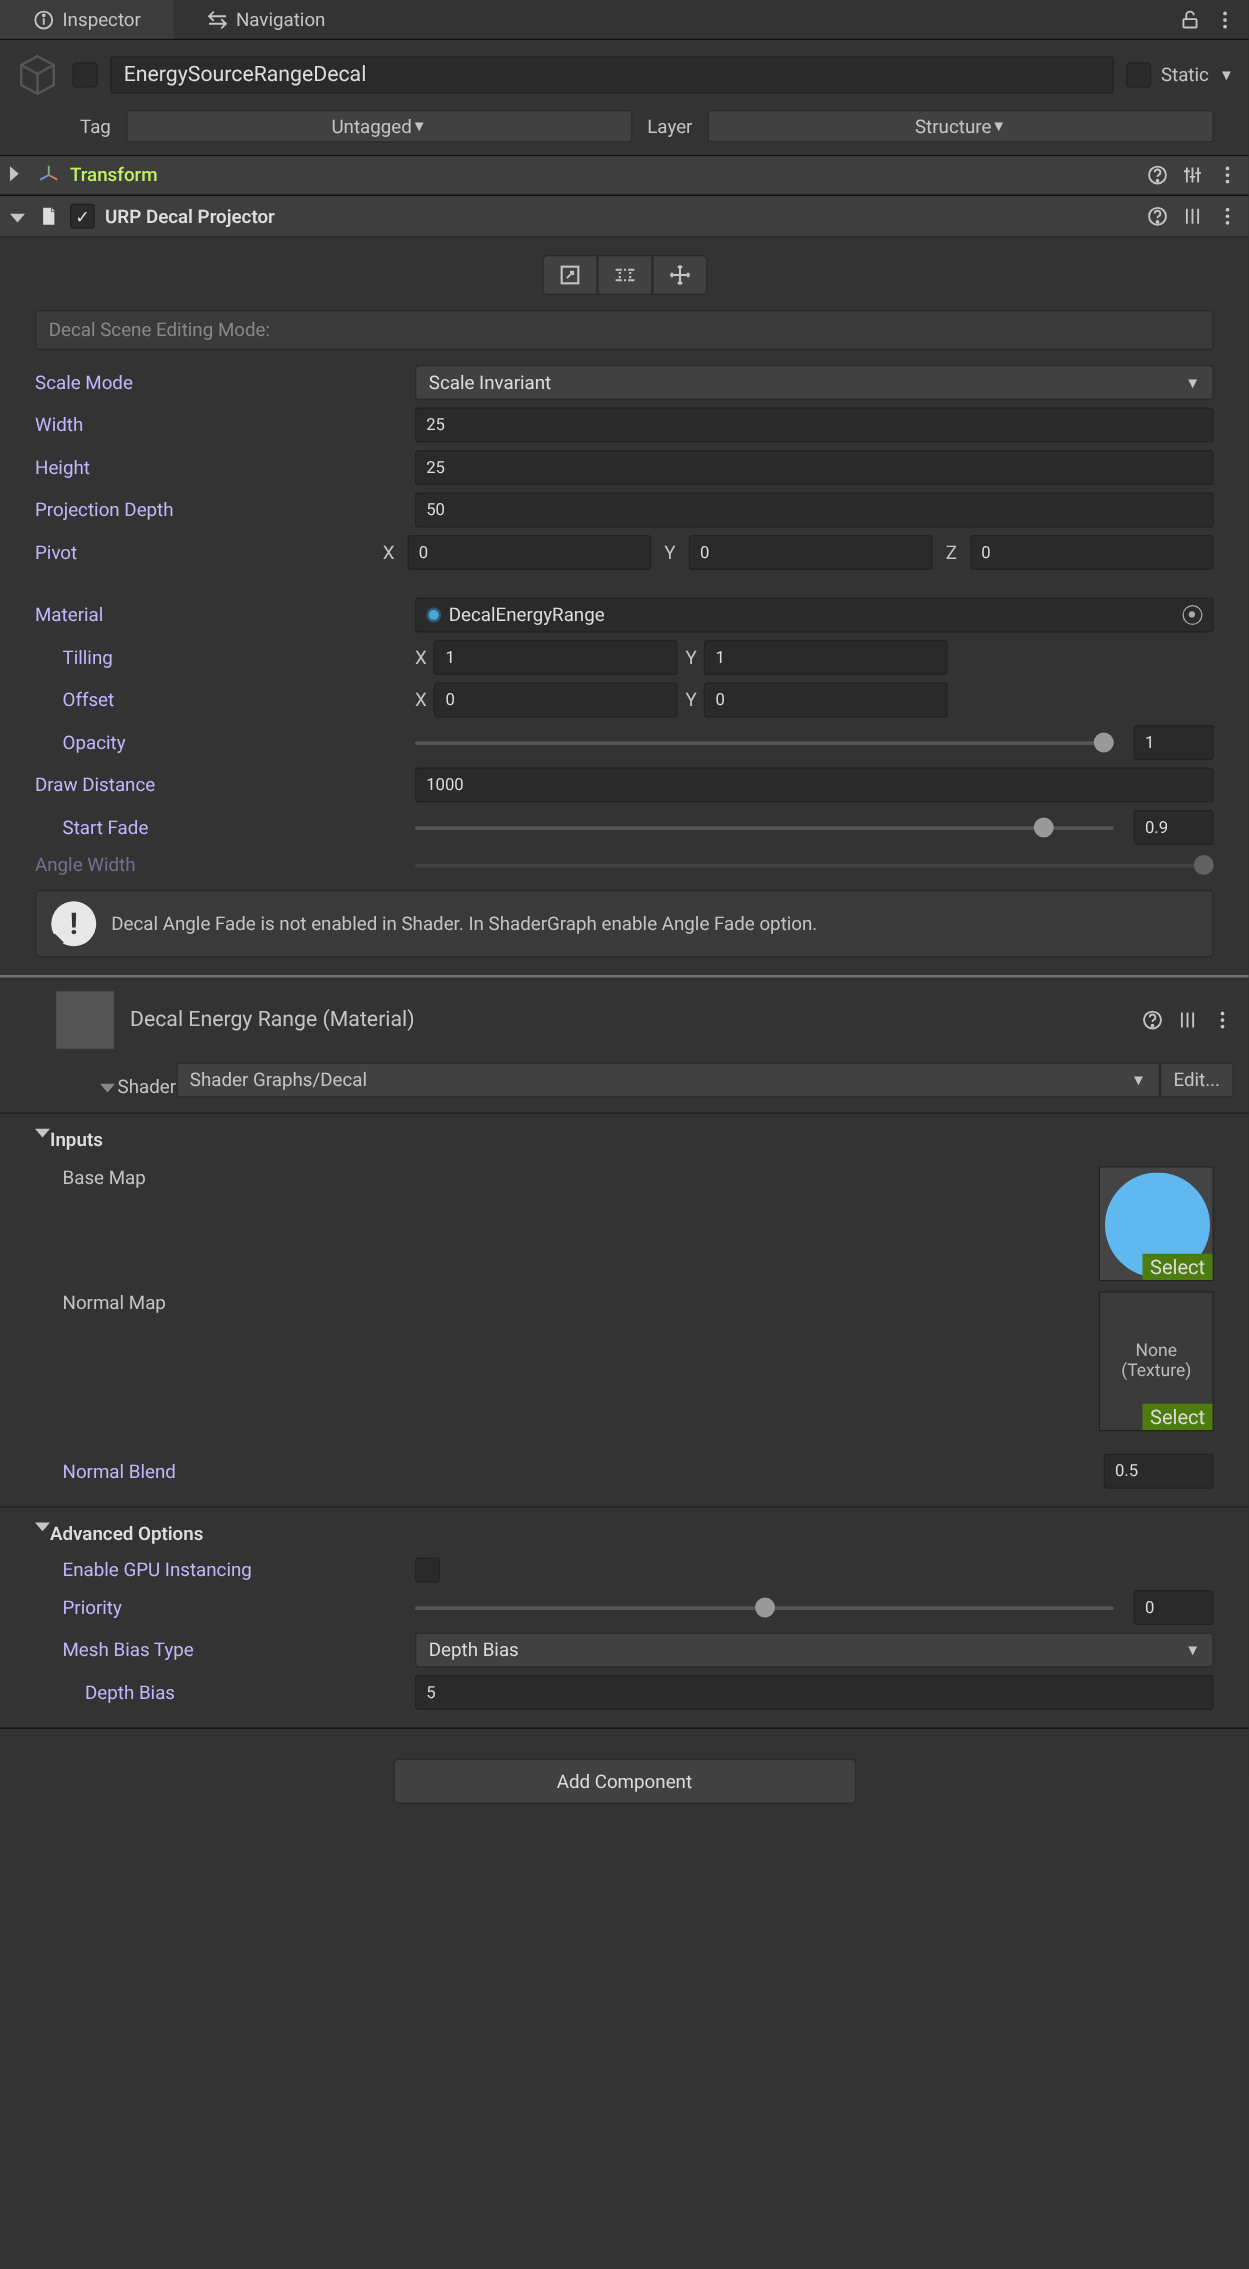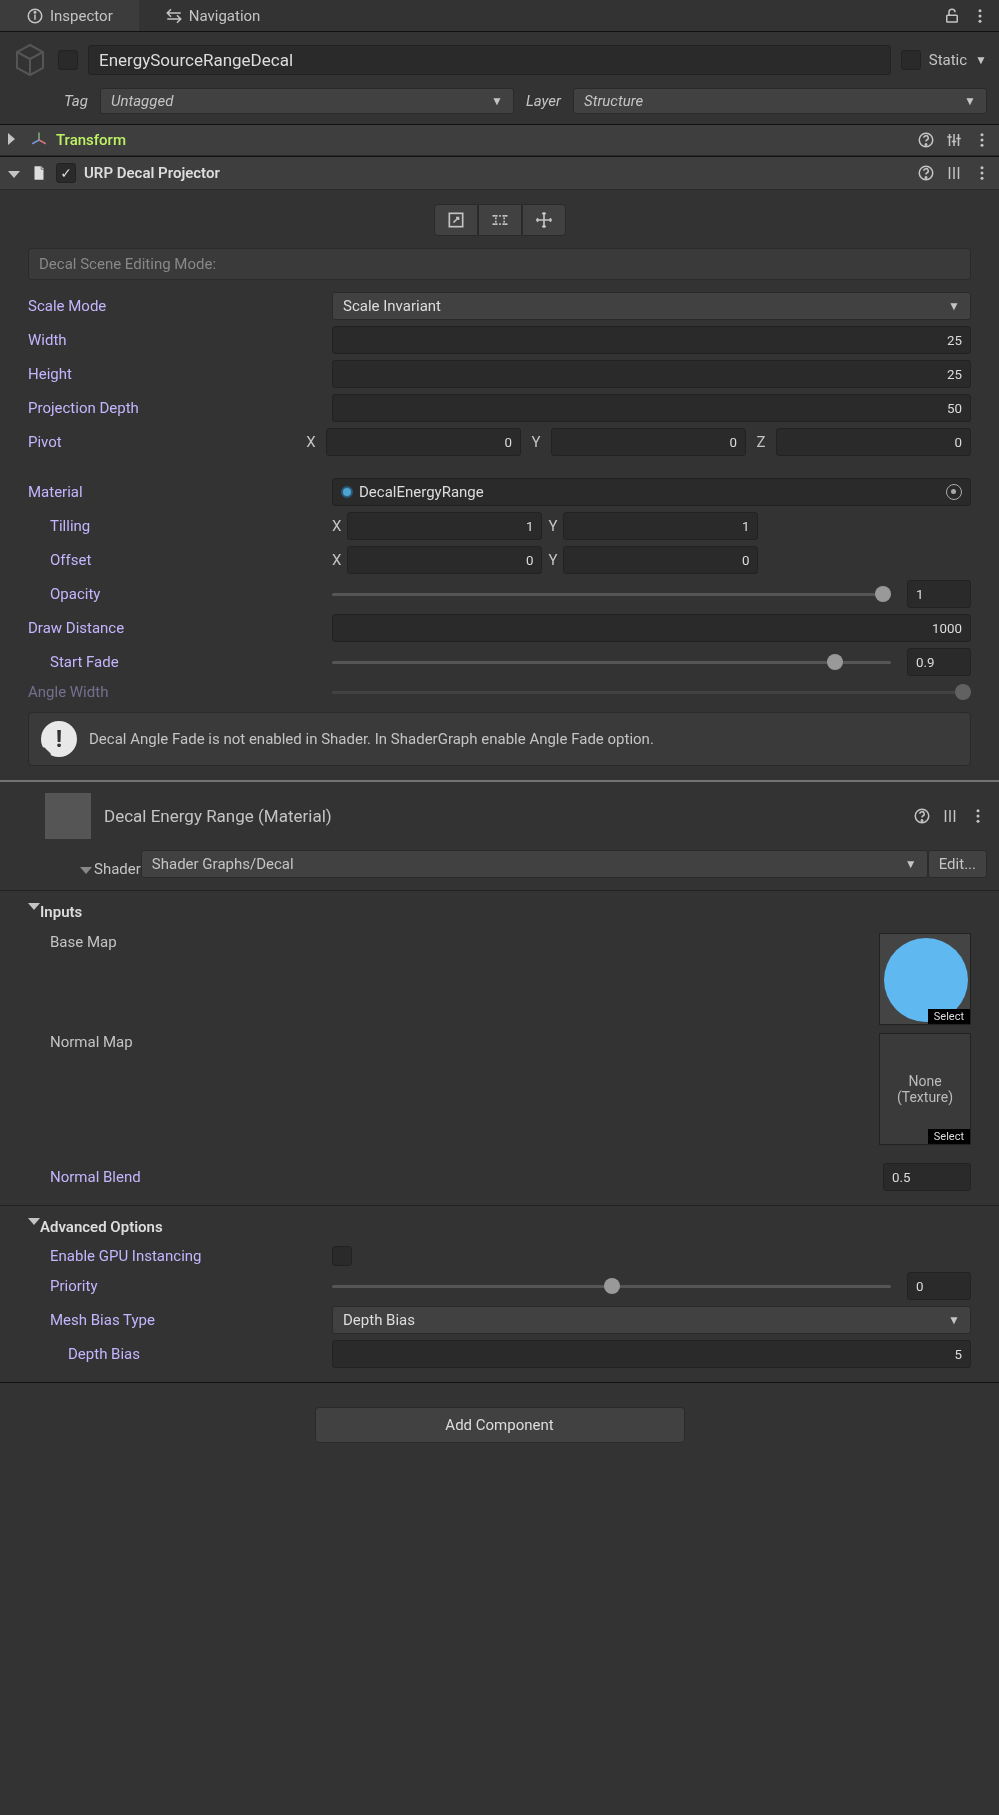--- a/index.html
+++ b/index.html
@@ -12,43 +12,43 @@
   .icon { display:inline-flex; width:18px; height:18px; justify-content:center; align-items:center; }
   .icon svg { width:18px; height:18px; }
   .go-header { display:flex; align-items:center; gap:10px; padding:10px 12px 6px 12px; }
   .cube-icon { width:36px; height:36px; opacity:0.5; }
   .checkbox { width:20px; height:20px; background:#2a2a2a; border:1px solid #222; border-radius:3px; display:inline-flex; align-items:center; justify-content:center; }
   .checkbox.checked::after { content:"✓"; color:#ddd; font-size:14px; }
   .name-field { flex:1; background:#2a2a2a; border:1px solid #222; border-radius:3px; padding:4px 10px; color:#ddd; font-size:17px; height:30px; }
   .static-row { display:flex; align-items:center; gap:8px; }
   .static-label { color:#c4c4c4; }
   .dropdown-arrow { font-size:12px; color:#c4c4c4; }
-  .tag-layer { display:flex; align-items:center; gap:12px; padding:4px 12px 10px 64px;font-style:italic; }
-  .dd { background:#414141; border:1px solid #2a2a2a; border-radius:3px; padding:3px 10px; display:flex; align-items:center; justify-content:space-between; color:#c4c4c4; }
+  .tag-layer { display:flex; align-items:center; gap:12px; padding:4px 28px 10px 64px; }
+  .dd { background:#414141; border:1px solid #2a2a2a; border-radius:3px; padding:3px 10px; display:flex; align-items:center; justify-content:center; color:#c4c4c4; }
   .tag-dd { flex:1; }
   .layer-dd { flex:1; }
   .tag-label,.layer-label { color:#c4c4c4; }
   .component { border-top:1px solid #111; }
   .comp-head { display:flex; align-items:center; gap:8px; padding:6px 8px; background:#3e3e3e; border-bottom:1px solid #2a2a2a; }
   .foldout { width:14px; color:#c4c4c4; cursor:pointer; }
   .comp-title { flex:1; font-weight:600; color:#ddd; }
   .comp-title.link { color:#bef264; font-weight:500; }
   .comp-icons { display:flex; gap:10px; color:#c4c4c4; }
   .comp-body { padding:8px 28px 14px 28px; }
   .tool-row { display:flex; justify-content:center; gap:0; margin:6px 0 12px 0; }
   .tool-btn { width:44px; height:32px; background:#414141; border:1px solid #2a2a2a; display:flex; align-items:center; justify-content:center; cursor:pointer; }
   .tool-btn:first-child { border-radius:4px 0 0 4px; }
   .tool-btn:last-child { border-radius:0 4px 4px 0; }
   .hint-box { background:#3a3a3a; border:1px solid #2a2a2a; border-radius:3px; padding:6px 10px; color:#888; margin-bottom:12px; }
   .prop-row { display:flex; align-items:center; margin:6px 0; }
   .prop-label { width:304px; color:#c4b5fd; }
   .prop-label.indent1 { padding-left:22px; }
   .prop-label.indent2 { padding-left:40px; }
   .prop-value { flex:1; display:flex; gap:6px; align-items:center; }
-  .field { background:#2a2a2a; border:1px solid #222; border-radius:3px; padding:3px 8px; color:#ddd; flex:1; height:28px;text-align:right; }
+  .field { background:#2a2a2a; border:1px solid #222; border-radius:3px; padding:3px 8px; color:#ddd; flex:1; height:28px; }
   .dd-field { background:#414141; border:1px solid #2a2a2a; border-radius:3px; padding:3px 10px; color:#ddd; flex:1; height:28px; display:flex; align-items:center; justify-content:space-between; }
   .axis-lbl { color:#c4c4c4; width:18px; text-align:center; }
   .obj-field { background:#2a2a2a; border:1px solid #222; border-radius:3px; padding:3px 8px; color:#ddd; flex:1; height:28px; display:flex; align-items:center; gap:6px; position:relative; }
   .obj-dot { width:12px; height:12px; border-radius:50%; background:#4fa3d1; border:2px solid #2a5a7a; }
   .obj-picker { margin-left:auto; width:16px; height:16px; border:1.5px solid #aaa; border-radius:50%; position:relative; }
   .obj-picker::after { content:""; position:absolute; width:5px; height:5px; background:#aaa; border-radius:50%; left:3.5px; top:3.5px; }
   .slider { position:relative; flex:1; height:20px; display:flex; align-items:center; }
   .slider-track { position:absolute; left:0; right:0; height:3px; background:#555; border-radius:2px; }
   .slider-thumb { position:absolute; width:16px; height:16px; background:#999; border-radius:50%; top:2px; }
   .slider-num { width:64px; background:#2a2a2a; border:1px solid #222; border-radius:3px; padding:3px 8px; color:#ddd; height:28px; margin-left:10px; text-align:left; }
@@ -61,21 +61,21 @@
   .mat-thumb { width:48px; height:48px; background:#555; border:1px solid #333; }
   .mat-title { flex:1; font-size:17px; color:#c4c4c4; }
   .shader-row { display:flex; align-items:flex-end; padding:4px 12px 12px 80px; }
   .shader-dd { flex:1; background:#414141; border:1px solid #2a2a2a; border-radius:3px; padding:4px 10px; color:#c4c4c4; display:flex; align-items:center; justify-content:space-between; }
   .edit-btn { background:#414141; border:1px solid #2a2a2a; border-radius:3px; padding:4px 10px; color:#c4c4c4; }
   .section { border-top:1px solid #222; padding:8px 28px; }
   .section-head { display:flex; align-items:flex-start; gap:0; font-weight:600; color:#ddd; padding:4px 0; }
   .tex-row { display:flex; align-items:flex-start; margin:8px 0; }
   .tex-label { flex:1; padding-left:22px; color:#c4c4c4; }
   .tex-slot { width:92px; background:#444; border:1px solid #222; position:relative; }
-  .tex-slot .select-tag { position:absolute; bottom:0; right:0; background:#000000; color:#ddd; font-size:11px; padding:1px 6px;margin-left:37px; }
+  .tex-slot .select-tag { position:absolute; bottom:0; right:0; background:#4d7c0f; color:#ddd; font-size:16px; padding:1px 6px;margin-left:37px; }
   .tex-slot.basemap { height:92px; padding:4px; }
   .tex-circle { width:84px; height:84px; background:#5fb8ef; border-radius:50%; clip-path:inset(0 0 0 0); }
   .tex-slot.none { height:112px; display:flex; flex-direction:column; align-items:center; justify-content:center; color:#bbb; background:#3a3a3a; font-size:14px; }
   .numfield-right { width:88px; background:#2a2a2a; border:1px solid #222; border-radius:3px; padding:7px 8px; color:#ddd; height:28px; margin-left:auto; }
   .add-comp { display:flex; justify-content:center; padding:24px 0 40px 0; border-top:1px solid #111; }
   .add-comp-btn { background:#414141; border:1px solid #2a2a2a; border-radius:4px; padding:8px 0; width:370px; text-align:center; color:#ddd; cursor:pointer; }
   .tri { display:inline-block; width:0; height:0; }
   .tri.right { border-top:6px solid transparent; border-bottom:6px solid transparent; border-left:7px solid #c4c4c4; }
   .tri.down { border-left:6px solid transparent; border-right:6px solid transparent; border-top:7px solid #c4c4c4; }
   .mini-foldout { width:14px; }

